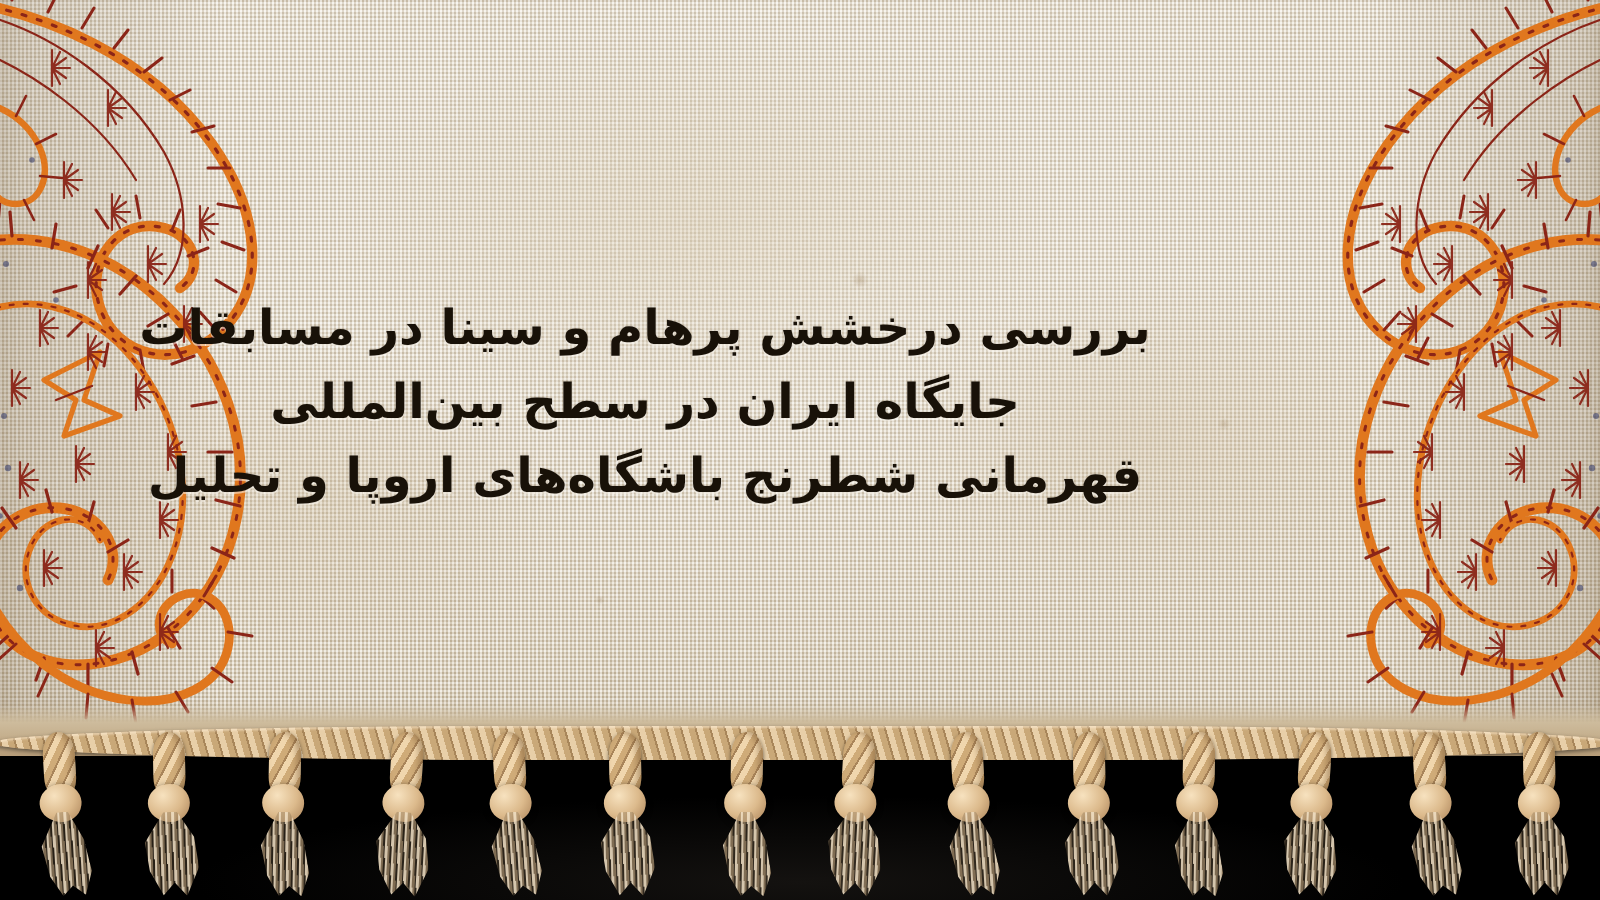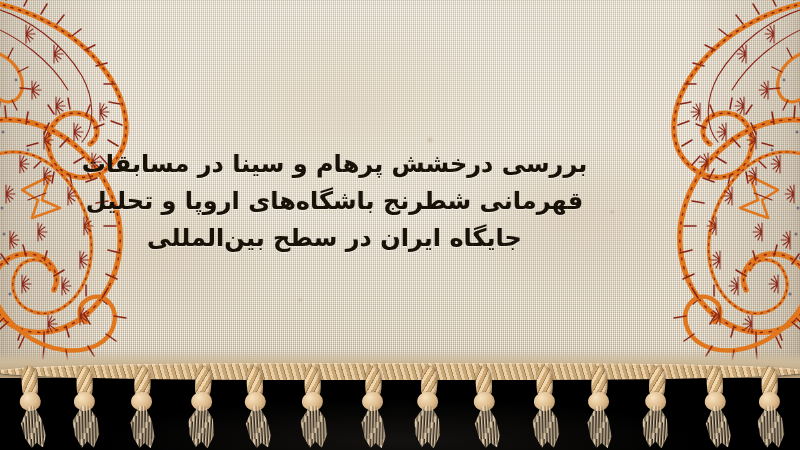--- a/index.html
+++ b/index.html
@@ -65,21 +65,21 @@
     height: 380px;
     pointer-events: none;
   }
   .ornament.left  { left: -16px; }
   .ornament.right { right: -16px; transform: scaleX(-1); }
   .ornament svg { display: block; width: 100%; height: 100%; }
 
   
   .title-block {
     position: absolute;
-    left: 12px;
+    left: 0;
     top: 146px;
     width: 645px;
     text-align: center;
     direction: rtl;
     z-index: 6;
   }
   .title-line {
     font-family: "DejaVu Sans", sans-serif;
     font-size: 24px;
     font-weight: 700;
@@ -388,22 +388,22 @@
           <use href="#fan2" x="42" y="40"></use>
           <use href="#fan2" x="96" y="322"></use>
           <use href="#fan2" x="64" y="330"></use>
         </g>
       </g>
     </svg>
   </div>
 
   <div class="title-block">
     <div class="title-line">بررسی درخشش پرهام و سینا در مسابقات</div>
+    <div class="title-line">جایگاه ایران در سطح بین‌المللی</div>
     <div class="title-line">قهرمانی شطرنج باشگاه‌های اروپا و تحلیل</div>
-    <div class="title-line">جایگاه ایران در سطح بین‌المللی</div>
   </div>
 
   <div class="cloth-hem"></div>
   <div class="braid-band"></div>
   <div class="tassels" id="tassels">
       <div class="tassel" style="left: 17.5714px; transform: rotate(-3.3deg);">
         <div class="knot"></div>
         <div class="bead"></div>
         <div class="skirt"></div>
       </div>

